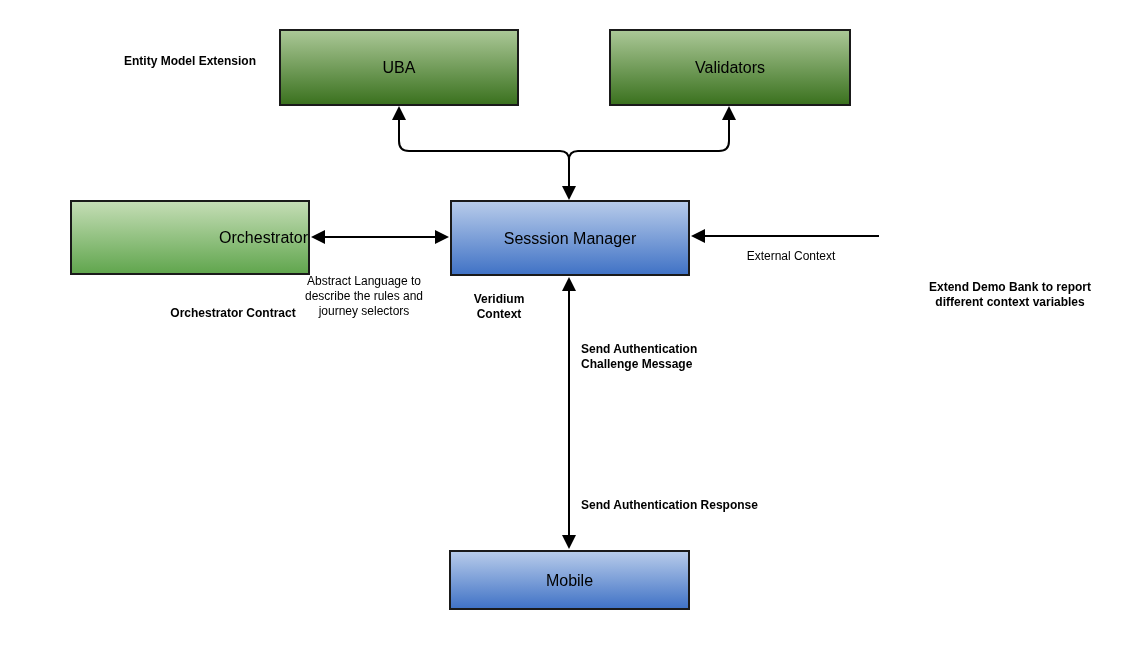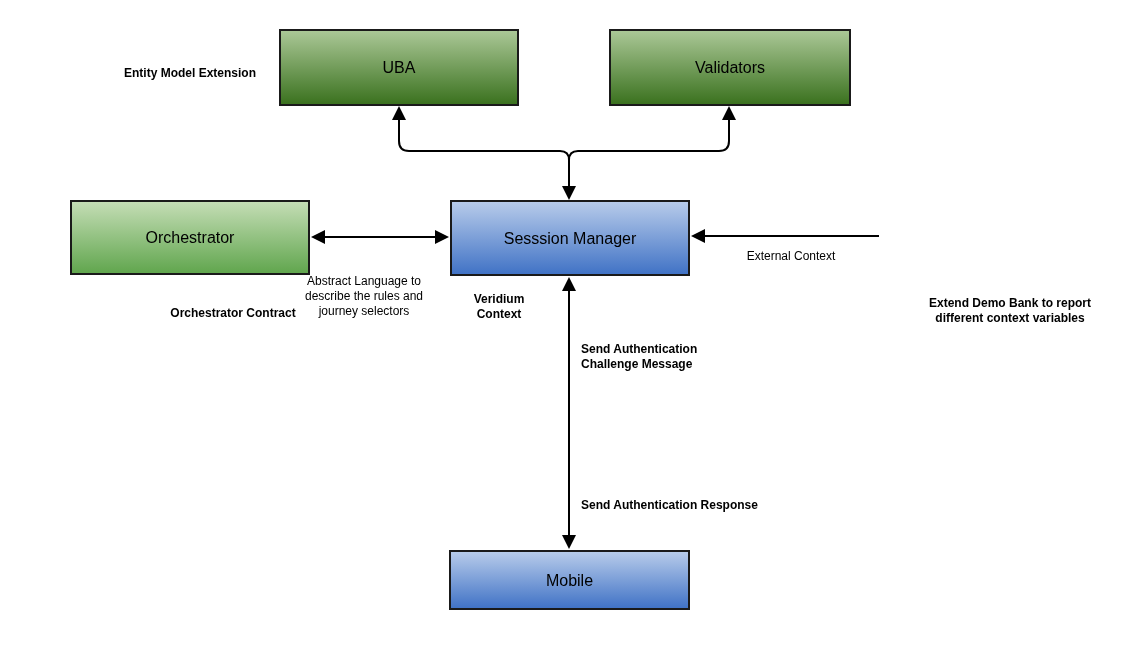--- a/index.html
+++ b/index.html
@@ -72,47 +72,47 @@
   </svg>
 
   <div class="node green-dark" style="left:279px; top:29px; width:240px; height:77px;">
     <span>UBA</span>
   </div>
 
   <div class="node green-dark" style="left:609px; top:29px; width:242px; height:77px;">
     <span>Validators</span>
   </div>
 
-  <div class="node green-light" style="left:70px; top:200px; width:240px; height:75px;">
+  <div class="node green-light" style="left:70px; top:200px; width:240px; height:75px;justify-content:flex-end;">
     <span>Orchestrator</span>
   </div>
 
   <div class="node blue" style="left:450px; top:200px; width:240px; height:76px;">
     <span>Sesssion Manager</span>
   </div>
 
 
   <div class="node blue" style="left:449px; top:550px; width:241px; height:60px;">
     <span>Mobile</span>
   </div>
 
-  <div class="annotation bold centered" style="left:112px; top:66px; width:156px;">Entity Model Extension</div>
+  <div class="annotation bold centered" style="left:112px; top:54px; width:156px;">Entity Model Extension</div>
 
   <div class="annotation bold centered" style="left:153px; top:306px; width:160px;">Orchestrator Contract</div>
 
   <div class="annotation centered" style="left:284px; top:274px; width:160px;">Abstract Language to
 describe the rules and
 journey selectors</div>
 
   <div class="annotation bold centered" style="left:449px; top:292px; width:100px;">Veridium
 Context</div>
 
   <div class="annotation centered" style="left:731px; top:249px; width:120px;">External Context</div>
 
-  <div class="annotation bold centered" style="left:919px; top:296px; width:182px;">Extend Demo Bank to report
+  <div class="annotation bold centered" style="left:919px; top:280px; width:182px;">Extend Demo Bank to report
 different context variables</div>
 
   <div class="annotation bold" style="left:581px; top:342px; width:180px;">Send Authentication
 Challenge Message</div>
 
   <div class="annotation bold" style="left:581px; top:498px; width:220px;">Send Authentication Response</div>
 
 </div>
 
 </body></html>

